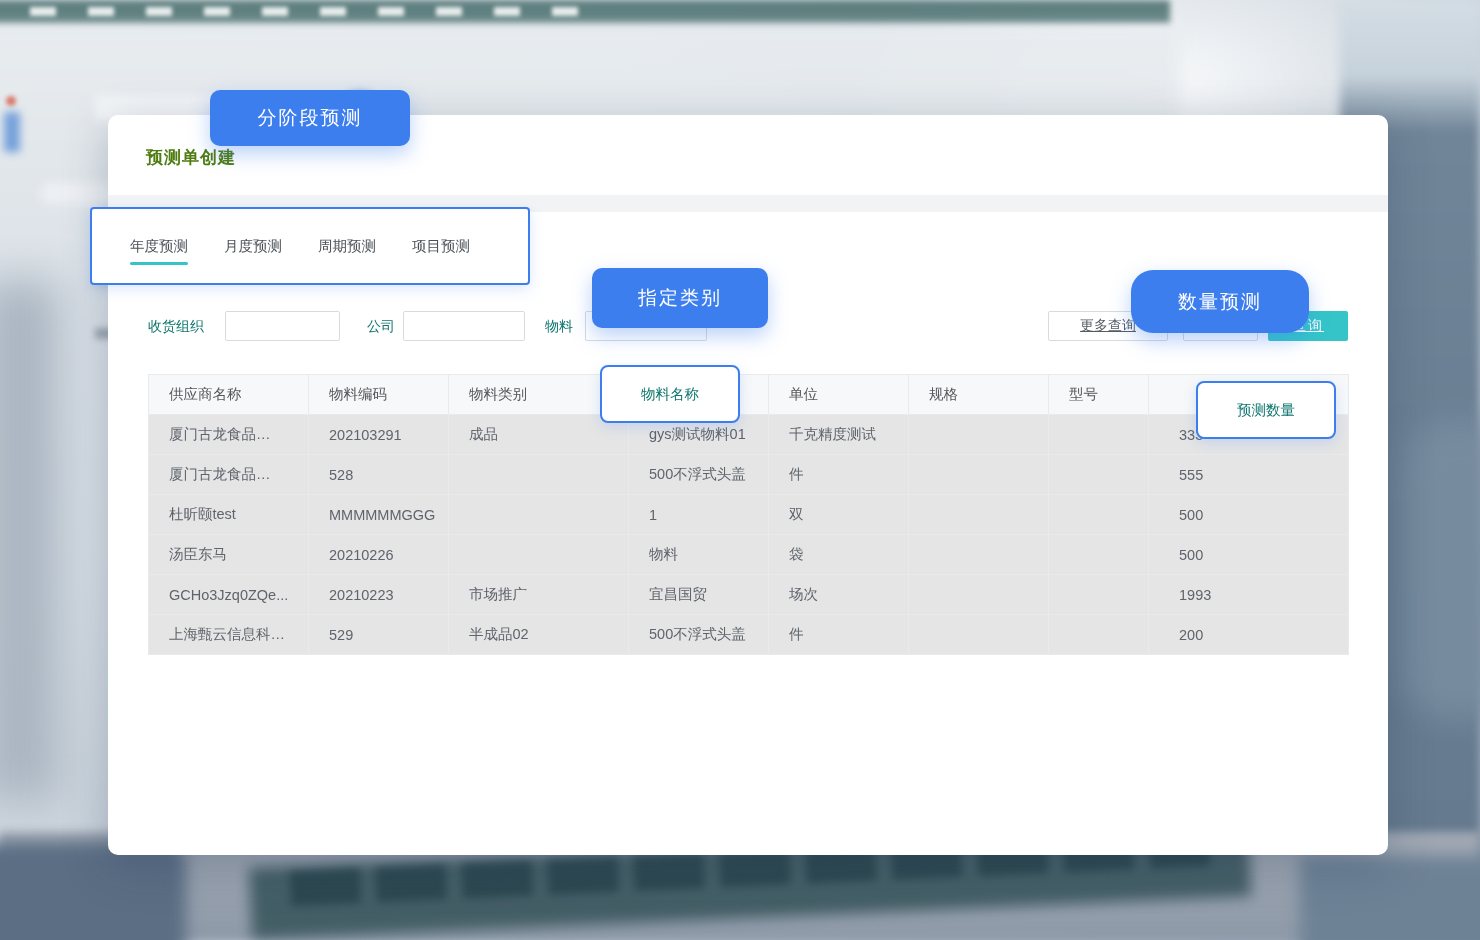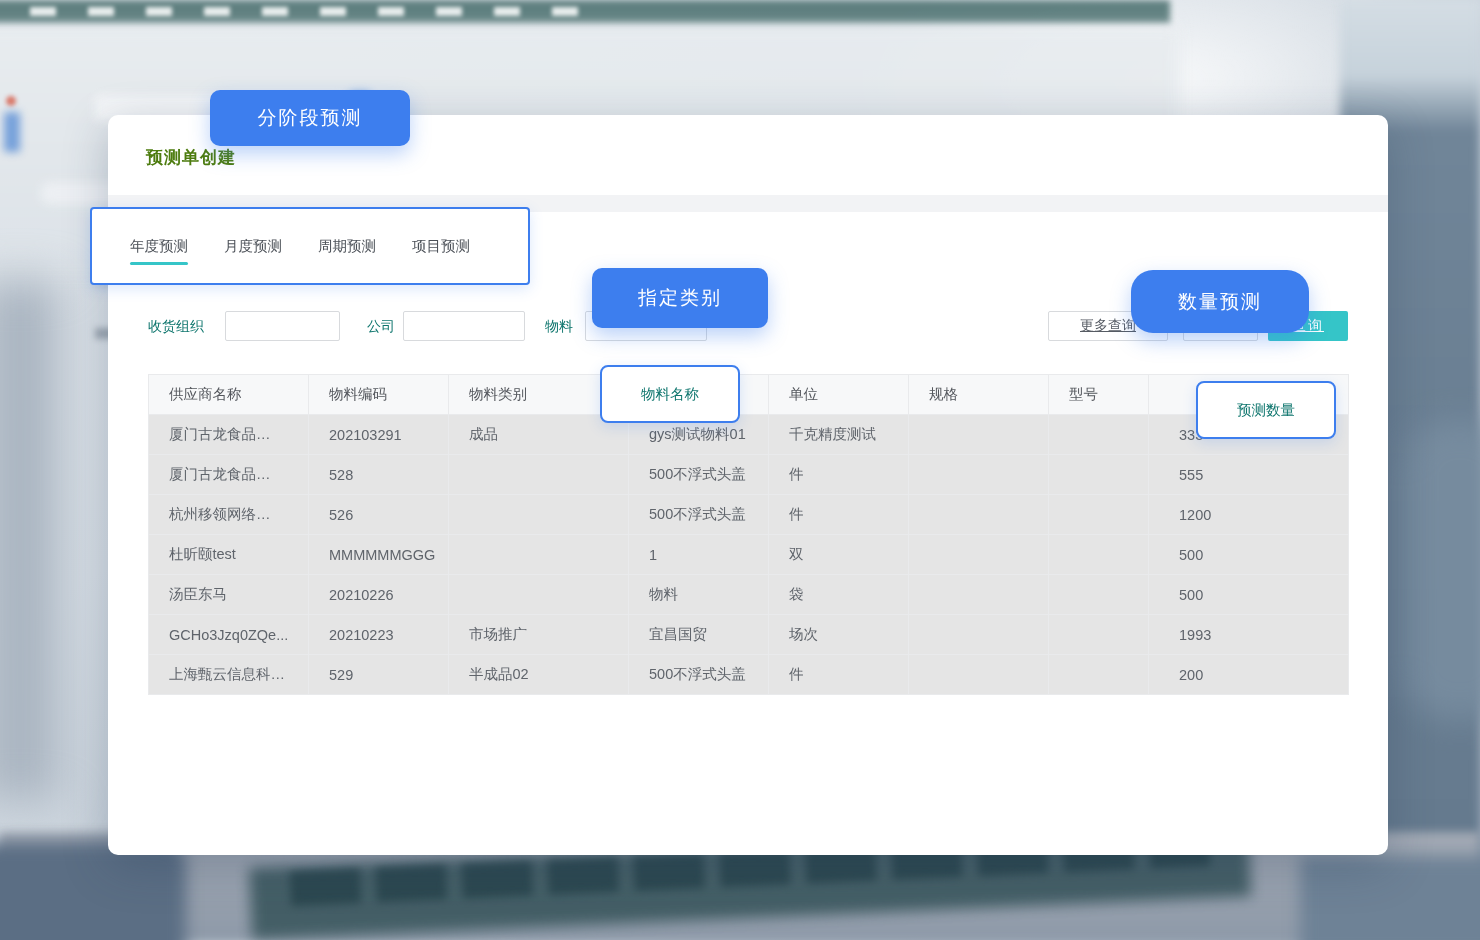--- a/index.html
+++ b/index.html
@@ -196,30 +196,20 @@
             <td>厦门古龙食品…</td>
             <td>528</td>
             <td></td>
             <td>500不浮式头盖</td>
             <td>件</td>
             <td></td>
             <td></td>
             <td class="qty">555</td>
           </tr>
           <tr>
-            <td>杭州移领网络…</td>
-            <td>526</td>
-            <td></td>
-            <td>500不浮式头盖</td>
-            <td>件</td>
-            <td></td>
-            <td></td>
-            <td class="qty">1200</td>
-          </tr>
-          <tr>
             <td>杜昕颐test</td>
             <td>MMMMMMGGG</td>
             <td></td>
             <td>1</td>
             <td>双</td>
             <td></td>
             <td></td>
             <td class="qty">500</td>
           </tr>
           <tr>

